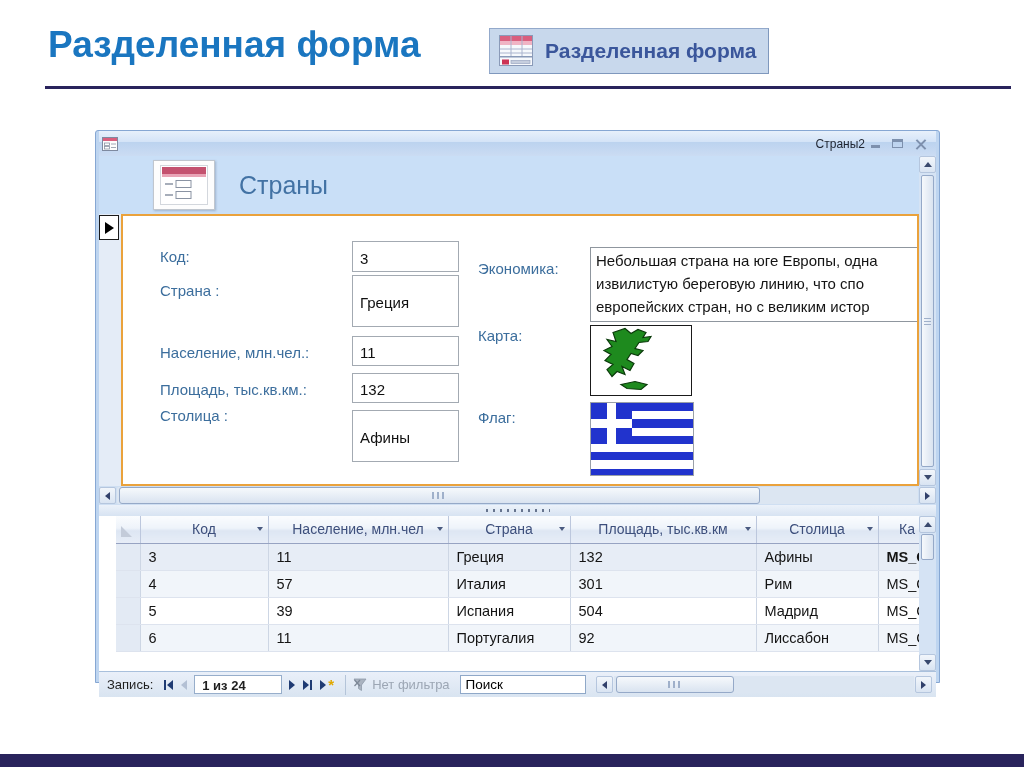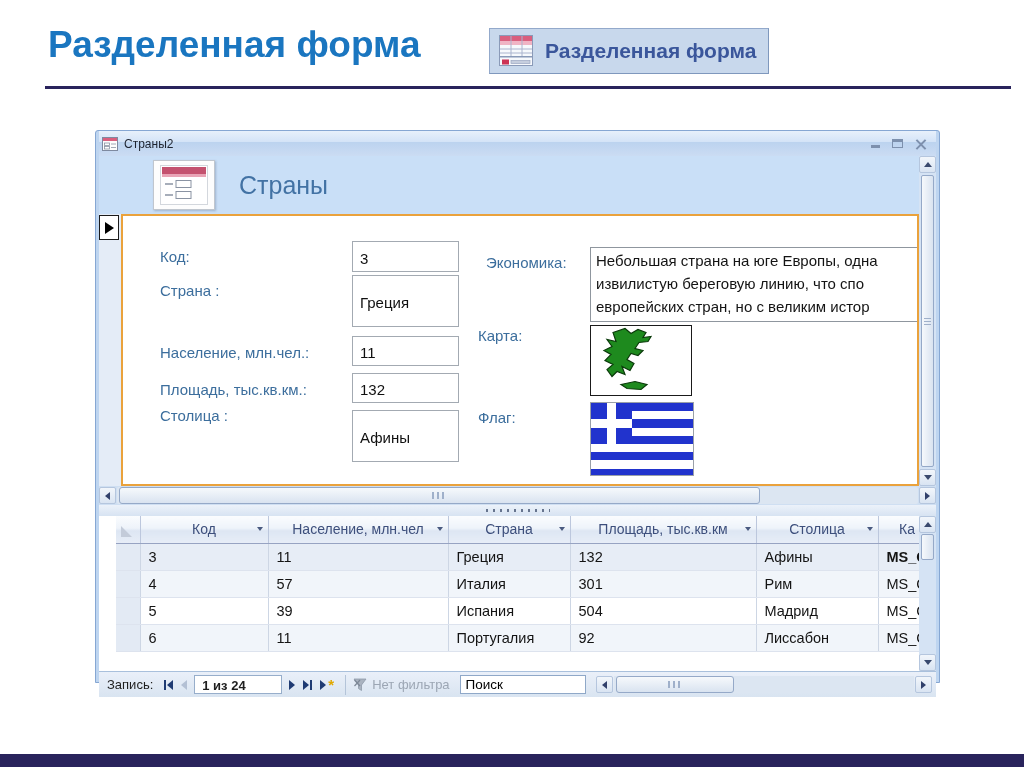--- a/index.html
+++ b/index.html
@@ -25,21 +25,21 @@
   
   .window {
     position:absolute; left:95px; top:130px; width:845px; height:553px;
     background:#bed5f0; border:1px solid #86a7d3; border-radius:3px 3px 0 0;
     padding:0 3px 3px 3px;
   }
   .titlebar {
     height:25px; display:flex; align-items:center; gap:6px; padding:0 6px 0 3px;
     background:linear-gradient(180deg,#e7f0fb 0%,#d3e3f7 45%,#bcd3ef 46%,#cbdcf3 100%);
   }
-  .titlebar-text { font-size:12px; color:#1e2430; flex:1; }
+  .titlebar-text { font-size:12px; color:#1e2430; flex:1;text-align:right; }
   .win-controls { display:flex; align-items:center; gap:12px; padding-right:4px; }
   .glyph-min { width:9px; height:3px; background:#7d90ad; margin-top:6px; }
   .glyph-restore { width:11px; height:9px; border:1px solid #7d90ad; border-top:3px solid #7d90ad; background:transparent; }
   .glyph-close { position:relative; width:11px; height:11px; }
   .glyph-close::before,.glyph-close::after {
     content:""; position:absolute; left:5px; top:0; width:2px; height:13px; background:#7d90ad;
   }
   .glyph-close::before { transform:rotate(45deg); }
   .glyph-close::after { transform:rotate(-45deg); }
 
@@ -250,21 +250,21 @@
         <input class="f-input" style="left: 229px; top: 25px; height: 31px;" value="3">
         <span class="f-label" style="left:37px; top:66px;">Страна :</span>
         <input class="f-input" style="left: 229px; top: 59px; height: 52px; vertical-align: top;" value="Греция">
         <span class="f-label" style="left:37px; top:128px;">Население, млн.чел.:</span>
         <input class="f-input" style="left: 229px; top: 120px; height: 30px;" value="11">
         <span class="f-label" style="left:37px; top:165px;">Площадь, тыс.кв.км.:</span>
         <input class="f-input" style="left: 229px; top: 157px; height: 30px;" value="132">
         <span class="f-label" style="left:37px; top:191px;text-align:center;">Столица :</span>
         <input class="f-input" style="left: 229px; top: 194px; height: 52px;" value="Афины">
 
-        <span class="f-label" style="left:355px; top:38px;margin-left:8px;">Экономика:</span>
+        <span class="f-label" style="left:355px; top:44px;">Экономика:</span>
         <div class="economy-box">
           <div class="economy-line">Небольшая страна на юге Европы, одна</div>
           <div class="economy-line">извилистую береговую линию, что спо</div>
           <div class="economy-line">европейских стран, но с великим истор</div>
         </div>
 
         <span class="f-label" style="left:355px; top:111px;">Карта:</span>
         <div class="map-box">
           <svg width="100" height="69" viewBox="0 0 100 68">
             <path d="M22,6 L34,2 L40,7 L47,3 L55,6 L52,11 L60,10 L57,15 L48,16 L44,22 L52,24 L47,29 L40,27 L36,33 L43,37 L39,44 L31,40 L34,48 L26,45 L21,50 L16,43 L22,38 L14,34 L20,28 L13,24 L21,20 L16,13 L25,15 Z" fill="#1e8a1e" stroke="#0a3a0a" stroke-width="1.2"></path>

